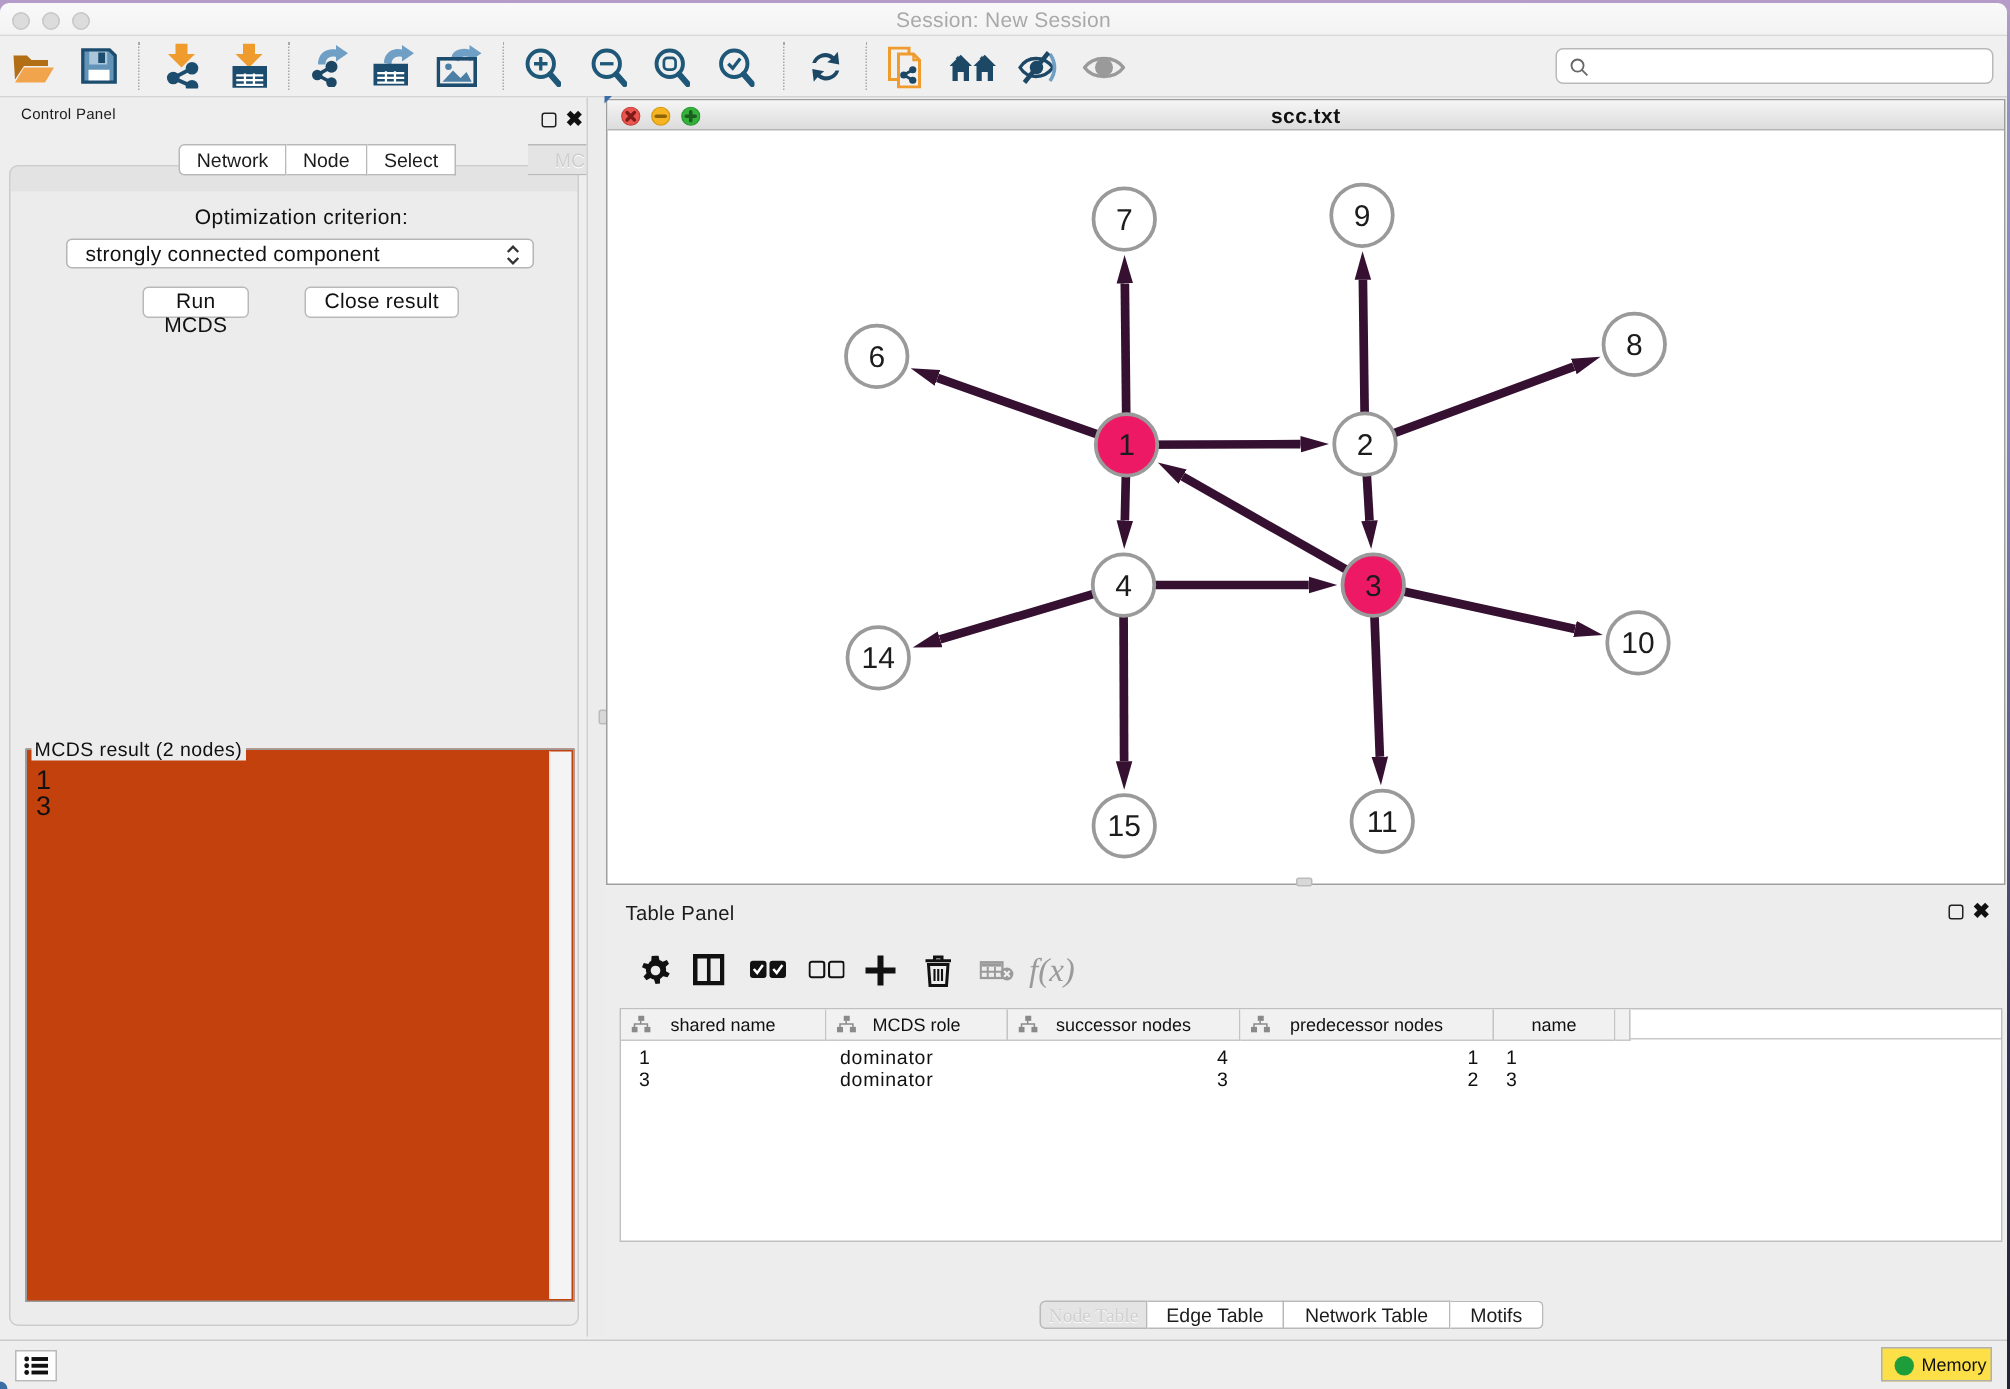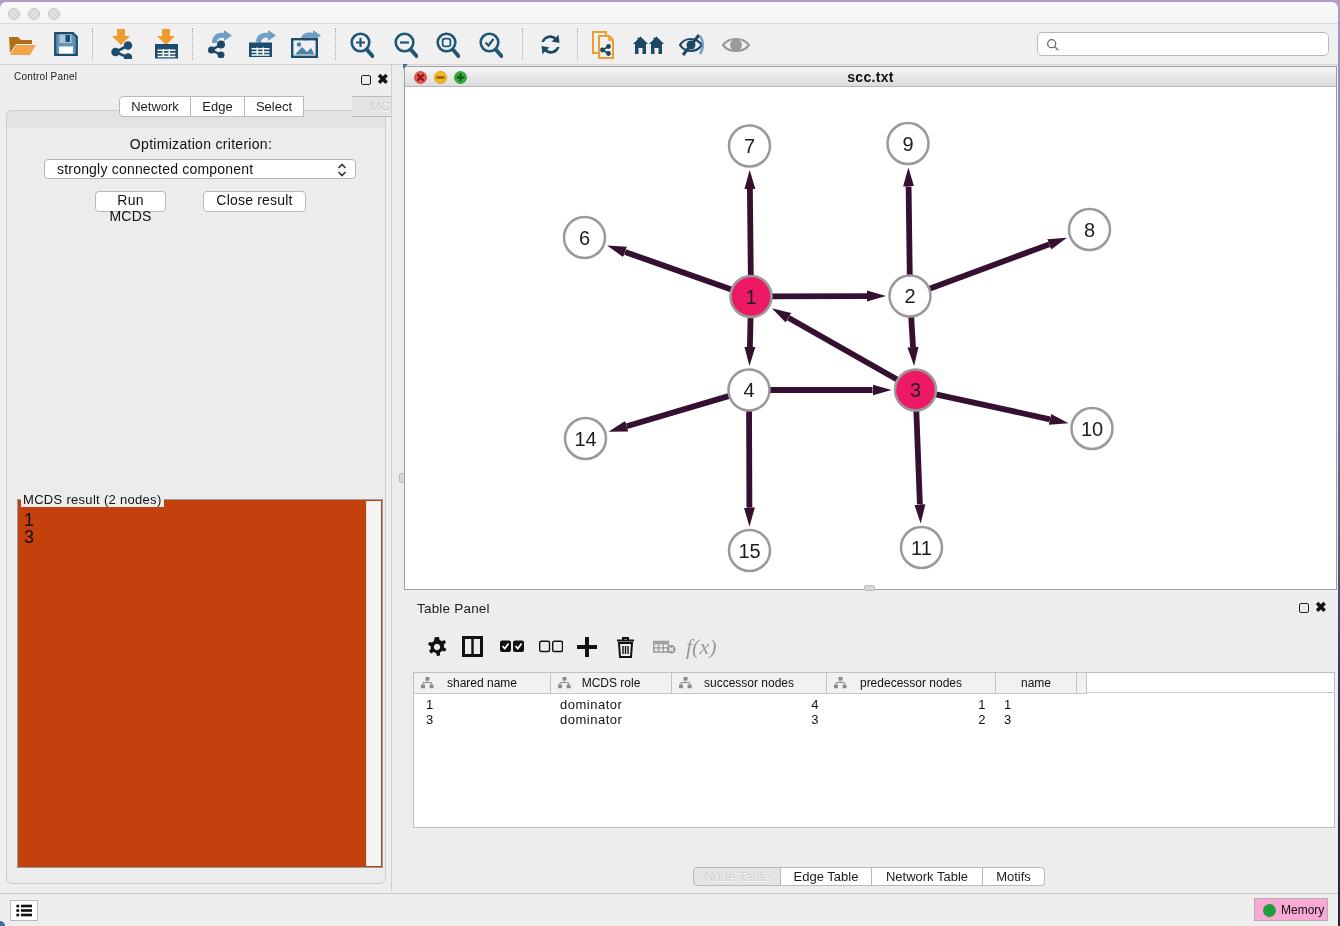--- a/index.html
+++ b/index.html
@@ -91,31 +91,32 @@
   .tcell { position:absolute; top:0px; }
 
   .btabrow { position:absolute; left:289px; top:275px; height:19px; display:flex; font-size:13px; }
 
   
   #statusbar { left:0; top:893px; width:1338px; height:33px; background:#eeeeee;
     border-top:1px solid #c9c9c9; }
   #listbtn { position:absolute; left:10px; top:6px; width:28px; height:21px;
     background:#fdfdfd; border:1px solid #b9b9b9; }
   #membtn { position:absolute; left:1254px; top:4px; width:74px; height:23px;
-    background:#f9a8d4; border:1px solid #b0b0b0; font-size:12px; color:#111; }
+    background:#fde047; border:1px solid #b0b0b0; font-size:12px; color:#111; }
 </style>
 </head>
 <body>
 <div class="abs" id="rightstrip"></div>
 <div class="abs" id="topstrip"></div>
 
 <div class="abs" id="titlebar">
   <div class="tl" style="left:8px;"></div>
   <div class="tl" style="left:28px;"></div>
   <div class="tl" style="left:48px;"></div>
+  <div id="wintitle">Session: New Session</div>
 </div>
 
 <div class="abs" id="toolbar">
   <svg class="ticon" style="left:8px; top:9px;" width="29" height="23" viewBox="0 0 29 23">
       <path d="M1 4 L10 4 L13 7 L24 7 L24 11 L8 11 L2 20 Z" fill="#b26f15"></path>
       <path d="M8 12 L28 12 L22 22 L2 22 Z" fill="#f2a44d"></path>
     </svg>
   <svg class="ticon" style="left:54px; top:8px;" width="24" height="24" viewBox="0 0 24 24">
       <path d="M1 1 L19 1 L23 5 L23 23 L1 23 Z" fill="#6394b8"></path>
       <rect x="5.5" y="2" width="12" height="9" fill="#a9c6da"></rect>
@@ -227,21 +228,21 @@
     </div>
 </div>
 
 <div class="abs" id="cpanel">
   <div id="cpanel-hdr">Control Panel</div>
   <div class="phdr-sq" style="left:361px; top:10px;"></div>
   <div class="phdr-x" style="left:377px; top:6px;">✖</div>
   <div id="cbox"></div>
   <div class="tabrow" style="left:79px; top:31px;">
     <div class="tab first" style="width:72px;">Network</div>
-    <div class="tab" style="width:54px;">Edge</div>
+    <div class="tab" style="width:54px;">Node</div>
     <div class="tab" style="width:59px;">Select</div>
     <div class="tab last sel" style="width:75px;margin-left:48px;">MCDS</div>
   </div>
   <div id="dropdown">strongly connected component<svg width="10" height="14" style="position:absolute; right:8px; top:3px;" viewBox="0 0 10 14">
         <path d="M1.5 5 L5 1.5 L8.5 5" fill="none" stroke="#333" stroke-width="1.6"></path>
         <path d="M1.5 9 L5 12.5 L8.5 9" fill="none" stroke="#333" stroke-width="1.6"></path>
       </svg></div>
   <div id="optlabel">Optimization criterion:</div>
   <div class="btn" style="left:95px; width:71px;">Run MCDS</div>
   <div class="btn" style="left:203px; width:103px;">Close result</div>
@@ -356,21 +357,21 @@
     </div>
     <div class="trow" style="top:39px;">
       <span class="tcell" style="left:12px;">3</span>
       <span class="tcell" style="left:146px;">dominator</span>
       <span class="tcell" style="left:390px; width:15px; text-align:right;">3</span>
       <span class="tcell" style="left:557px; width:15px; text-align:right;">2</span>
       <span class="tcell" style="left:590px;">3</span>
     </div>
   </div>
   <div class="btabrow">
-    <div class="tab first sel" style="width:88px;">Node Table</div>
+    <div class="tab first sel" style="width:72px;font-family:Liberation Serif, serif;">Node Table</div>
     <div class="tab" style="width:91px;">Edge Table</div>
     <div class="tab" style="width:111px;">Network Table</div>
     <div class="tab last" style="width:62px;">Motifs</div>
   </div>
 </div>
 
 <div class="abs" id="statusbar">
   <div id="listbtn">
       <svg width="16" height="13" viewBox="0 0 16 13" style="position:absolute; left:5px; top:3px;">
         <g fill="#111">

